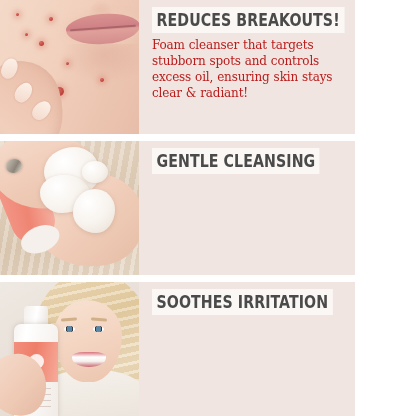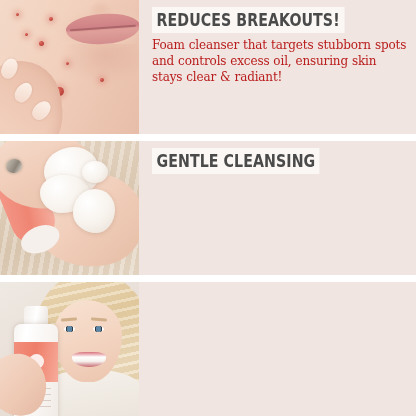--- a/index.html
+++ b/index.html
@@ -19,21 +19,21 @@
     height: 416px;
     display: flex;
     flex-direction: column;
     background: #ffffff;
   }
 
   .benefit-row {
     display: flex;
     flex-direction: row;
     height: 136px;
-    width: 416px;
+    width: 355px;
     background: #f0e5e0;
     overflow: hidden;
   }
   .benefit-row.row-mid {
     margin: 7px 0 7px 0;
     height: 136px;
     justify-content: space-between;
   }
 
   
@@ -360,16 +360,19 @@
       <div class="eye right"></div>
       <div class="model-smile"></div>
       <div class="pump"></div>
       <div class="product-bottle">
         <div class="label"></div>
         <div class="lines"></div>
       </div>
       <div class="hold-hand"></div>
     </div>
     <div class="copy">
+      <div class="heading-wrap">
+        <span class="heading">SOOTHES IRRITATION</span>
+      </div>
     </div>
   </div>
 
 </div>
 
 </body></html>

